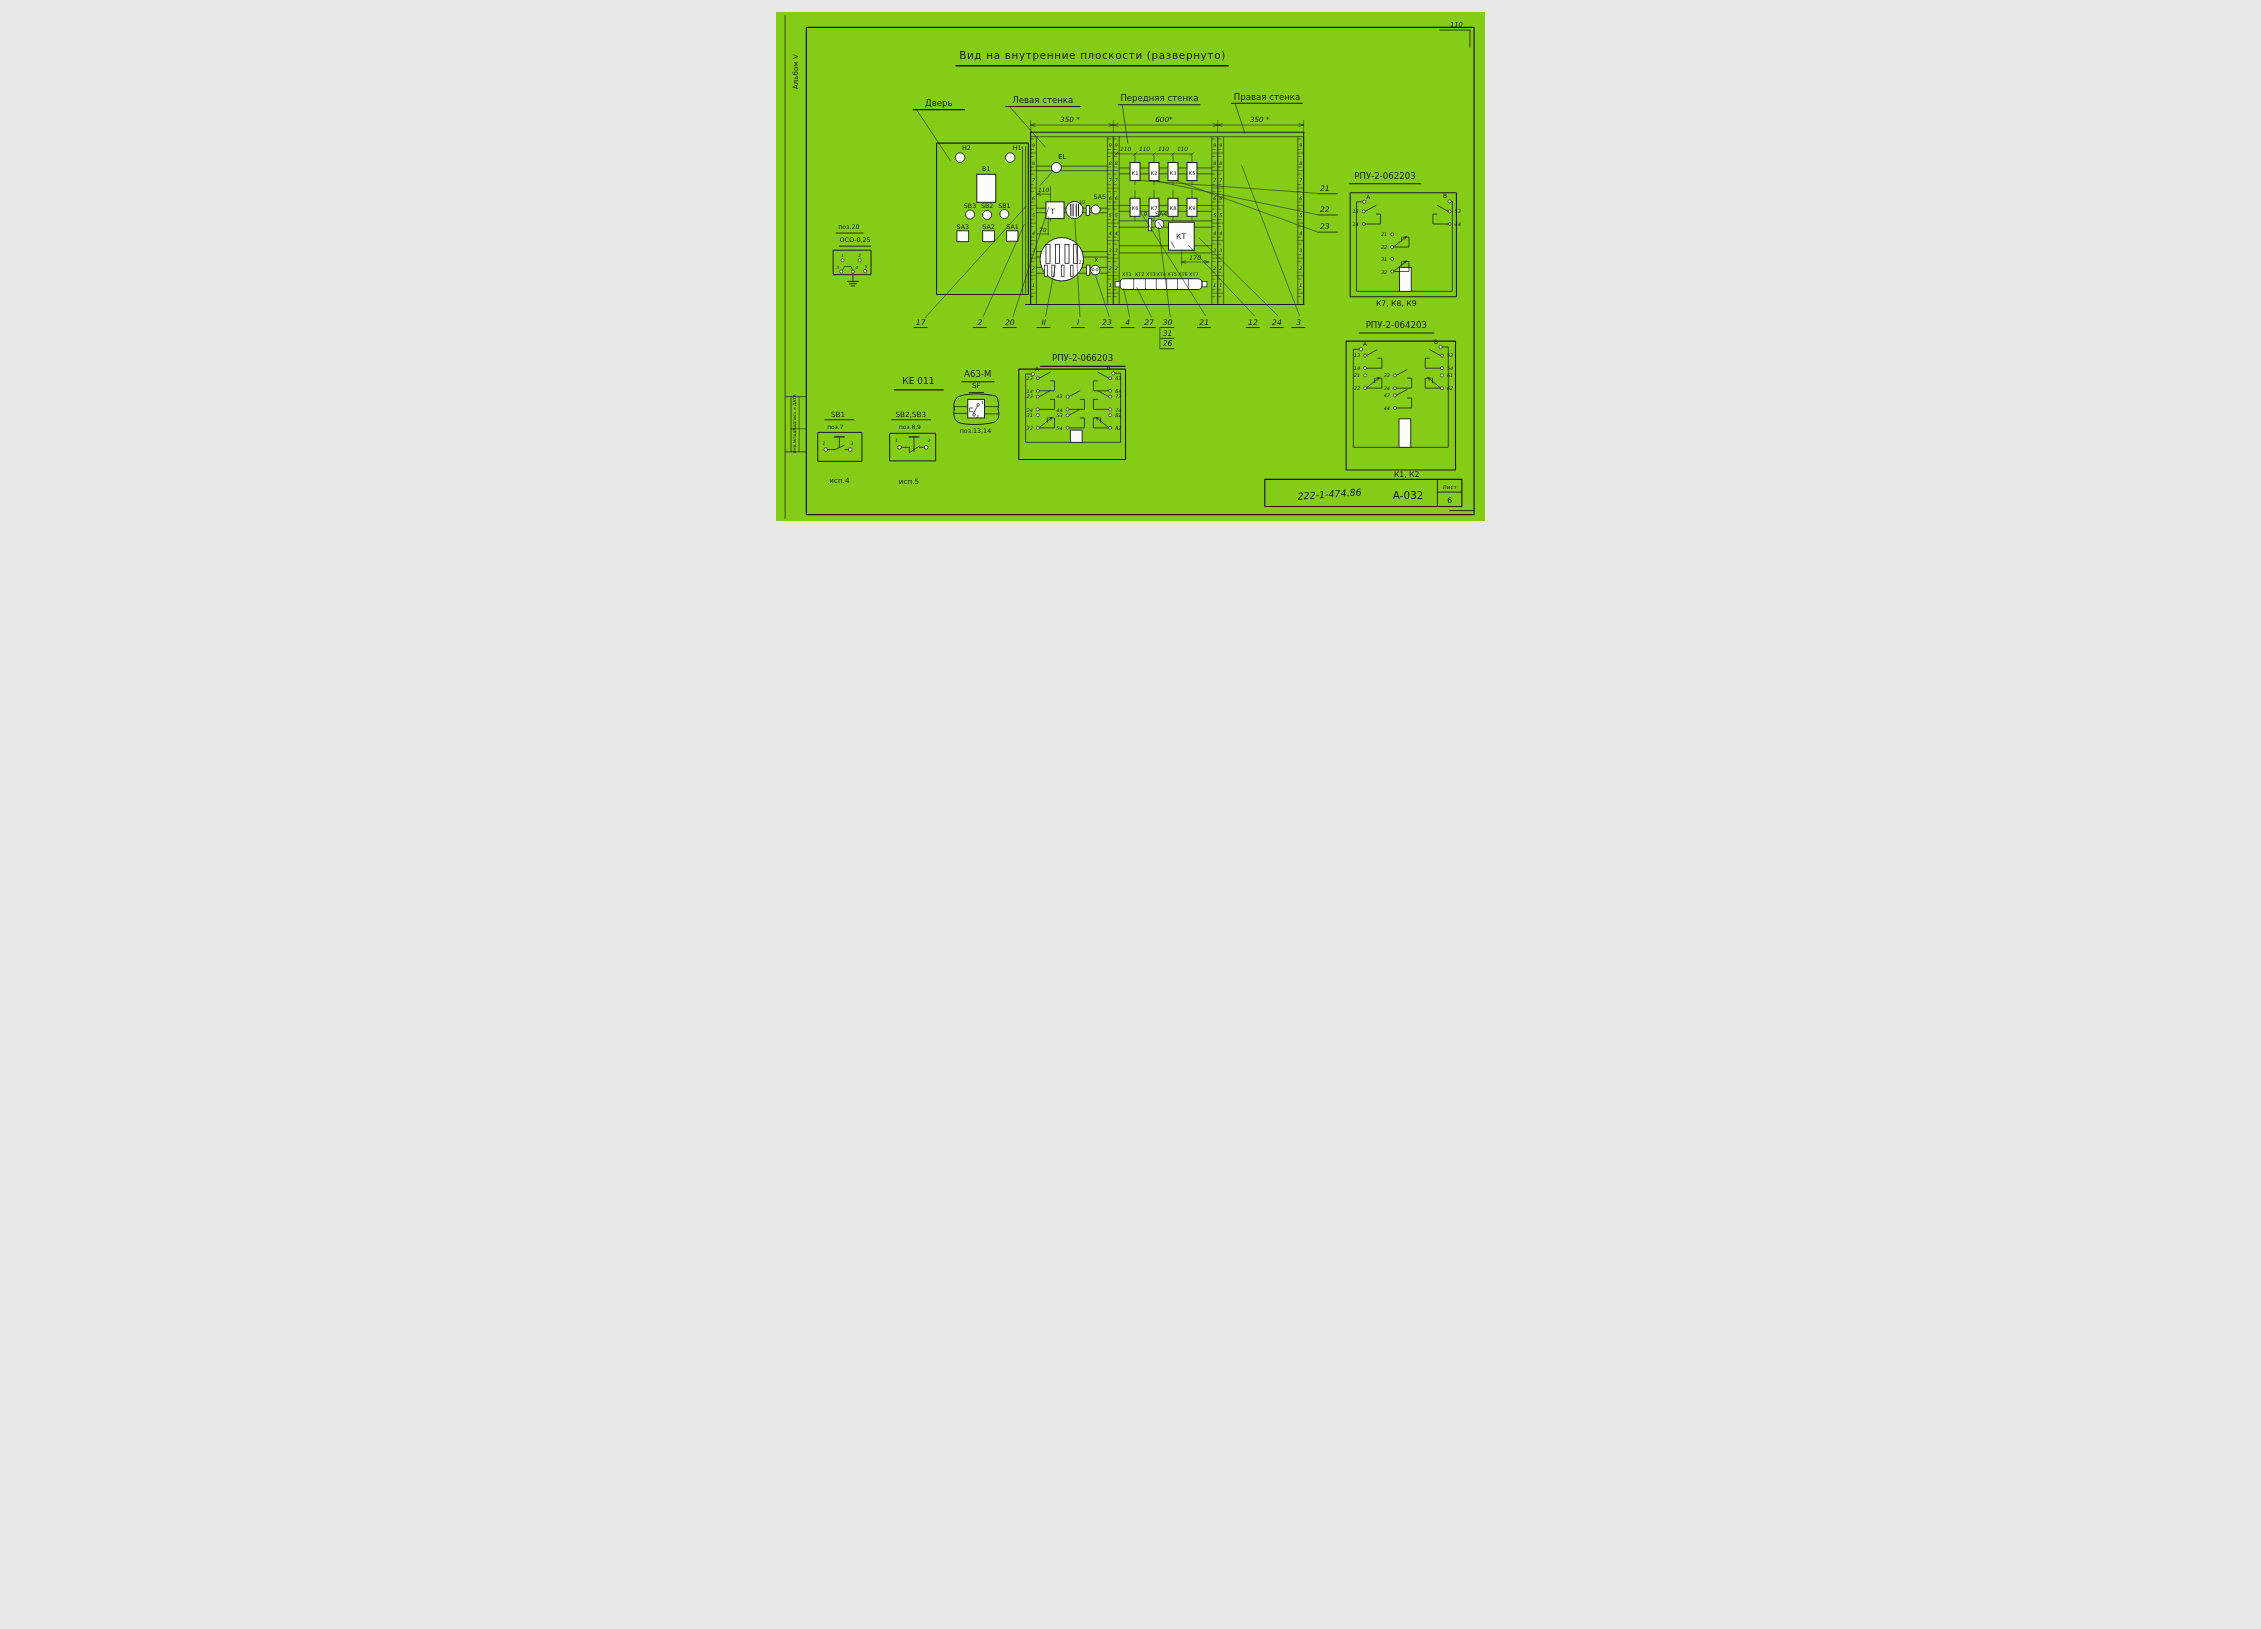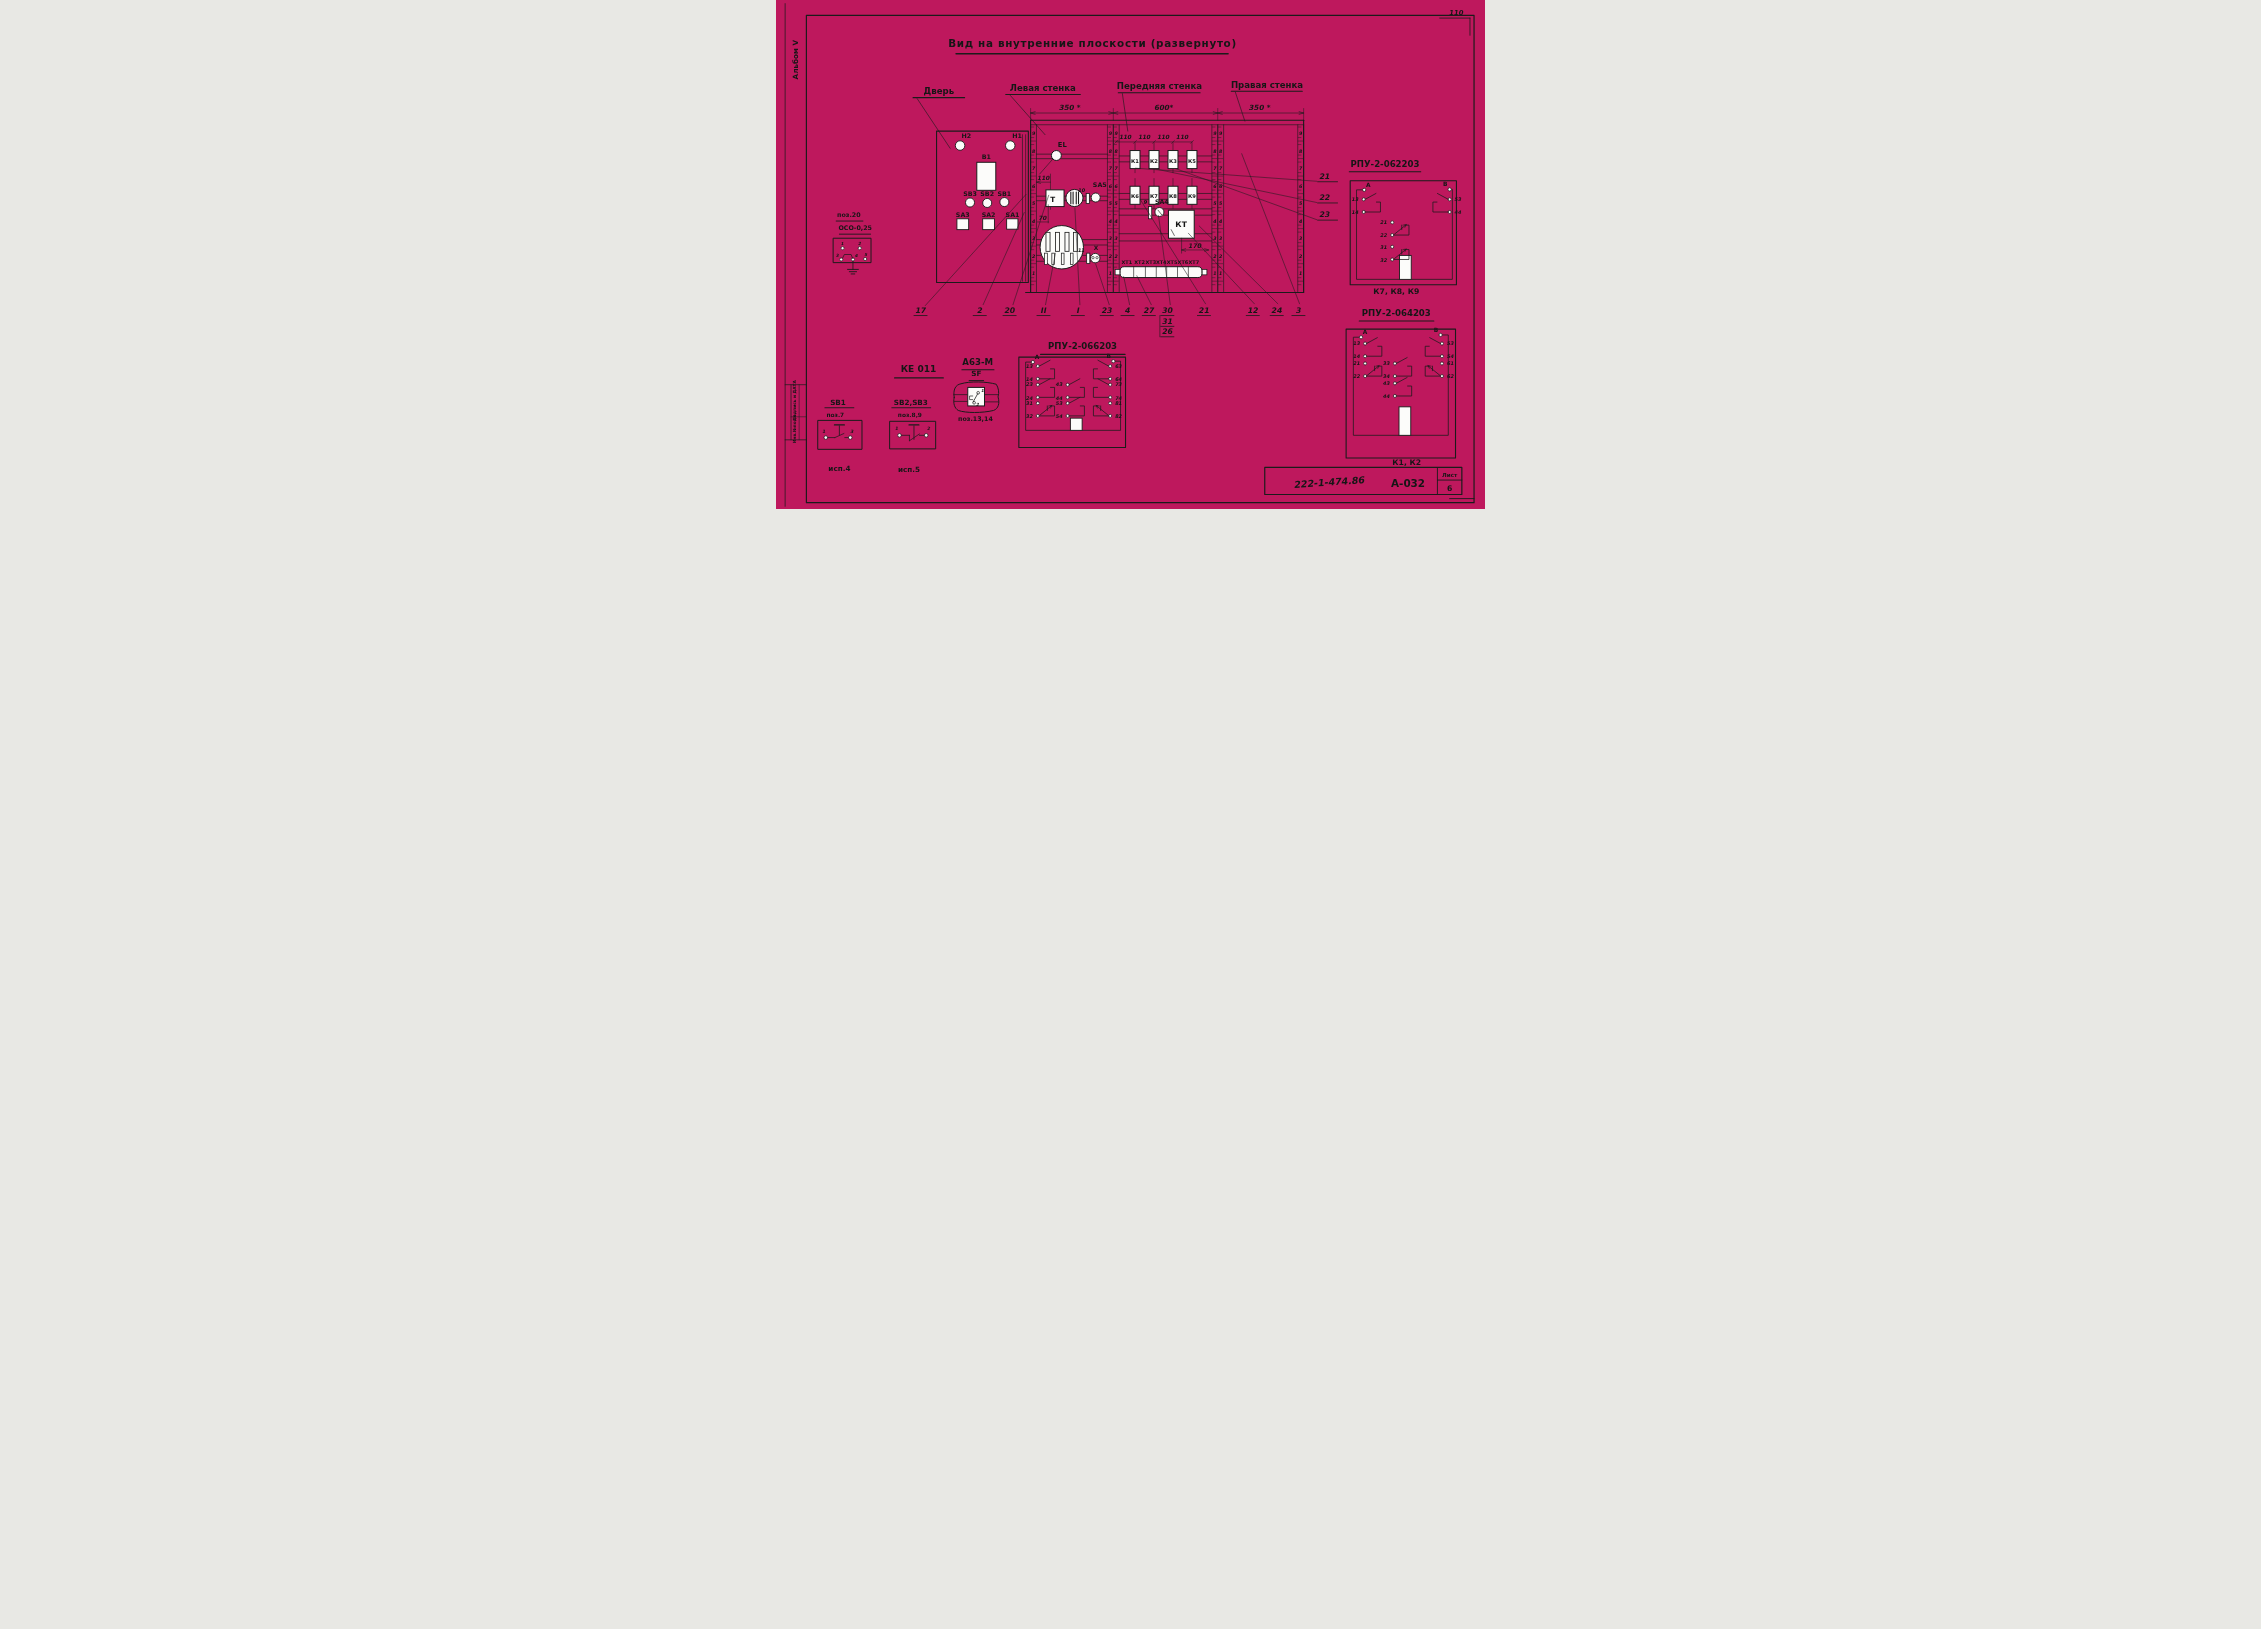--- a/index.html
+++ b/index.html
@@ -1,17 +1,17 @@
 <!DOCTYPE html>
 <html style="font-size:7.2px"><head>
 <meta charset="utf-8">
 <style>
   html,body{margin:0;padding:0;background:#e8e8e4;}
-  .sheet{position:relative;width:709px;height:509px;background:#be185d;margin:0 auto;
-         font-family:"DejaVu Sans",sans-serif;font-weight:bold;}
+  .sheet{position:relative;width:709px;height:509px;background:#84cc16;margin:12px auto;
+         font-family:"DejaVu Sans",sans-serif;}
   svg{position:absolute;inset:0;}
   svg text{fill:#161616;font-family:"DejaVu Sans",sans-serif;}
   .ln{stroke:#1b1b1b;fill:none;stroke-linecap:round;stroke-linejoin:round;}
   .fillw{fill:#fcfcfa;stroke:#1b1b1b;}
   .hand{font-style:italic;}
 </style>
 </head>
 <body>
 
 <div class="sheet">

